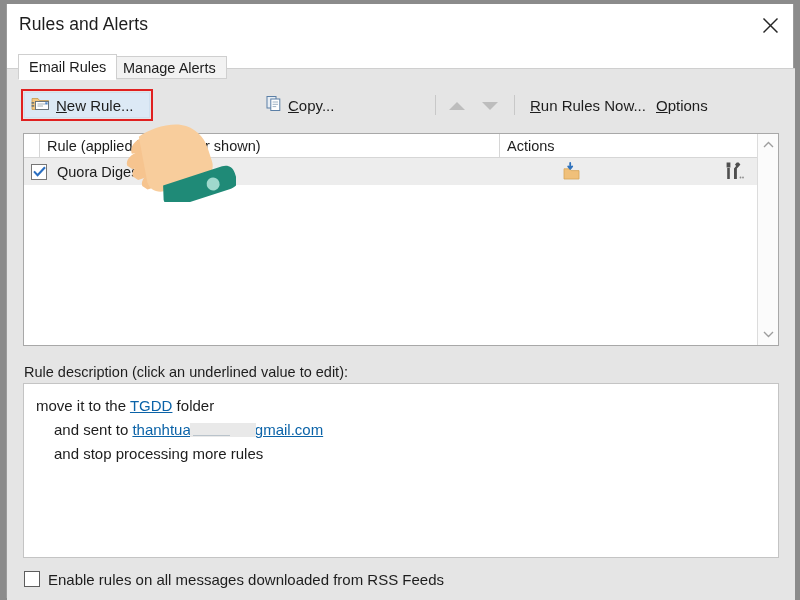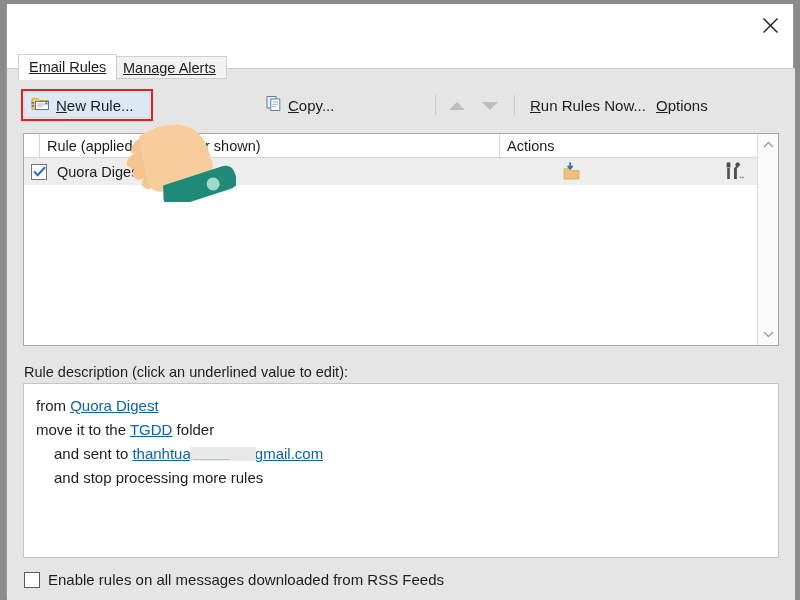--- a/index.html
+++ b/index.html
@@ -69,21 +69,20 @@
     height: 23px;
     box-sizing: border-box;
     display: flex;
     align-items: center;
     justify-content: center;
     font-size: 14.5px;
     color: #1d1d1d;
     padding: 0 10px;
     cursor: pointer;
     border: 1px solid #cfcfcf;
-    text-decoration: underline;
   }
   .tab.active {
     left: 11px;
     background: #ffffff;
     border-bottom-color: #ffffff;
     z-index: 3;
     top: 7px;
     height: 26px;
   }
   .tab.inactive {
@@ -329,21 +328,20 @@
     left: 3px; right: 26px; bottom: 1px;
     border-bottom: 1px solid #b9c3cb;
   }
 
   
   .bottom-chk {
     position: absolute;
     left: 17px;
     top: 502px;
     display: flex;
-    align-items: center;
     gap: 8px;
     cursor: pointer;
   }
   .bchk-box {
     width: 16px; height: 16px;
     border: 1px solid #5d5d5d;
     background: #ffffff;
     box-sizing: border-box;
   }
   .bchk-label {
@@ -361,20 +359,21 @@
     pointer-events: none;
     z-index: 50;
   }
 </style>
 </head>
 <body>
 
 <div class="window">
 
   <div class="titlebar">
+    <div class="title-text">Rules and Alerts</div>
     <div class="close-btn">
       <svg width="17" height="17" viewBox="0 0 17 17">
         <line x1="1.5" y1="1.5" x2="15.5" y2="15.5" stroke="#262626" stroke-width="1.5"></line>
         <line x1="15.5" y1="1.5" x2="1.5" y2="15.5" stroke="#262626" stroke-width="1.5"></line>
       </svg>
     </div>
   </div>
 
   <div class="tabstrip">
     <div class="tab active">
@@ -490,23 +489,20 @@
             <polyline points="1,2 5.5,6.4 10,2" fill="none" stroke="#9d9d9d" stroke-width="1.4"></polyline>
           </svg>
         </div>
       </div>
     </div>
 
     <div class="desc-label">Rule description (click an underlined value to edit):</div>
 
     <div class="desc-box">
       <div class="desc-line">
-        <span>from </span><span class="dlink">Quora Digest</span>
-      </div>
-      <div class="desc-line">
         <span>move it to the </span><span class="dlink">TGDD</span><span> folder</span>
       </div>
       <div class="desc-line ind">
         <span>and sent to </span><span class="dlink"><span>thanhtua</span><span class="redact"></span><span>gmail.com</span></span>
       </div>
       <div class="desc-line ind">
         <span>and stop processing more rules</span>
       </div>
     </div>
 

